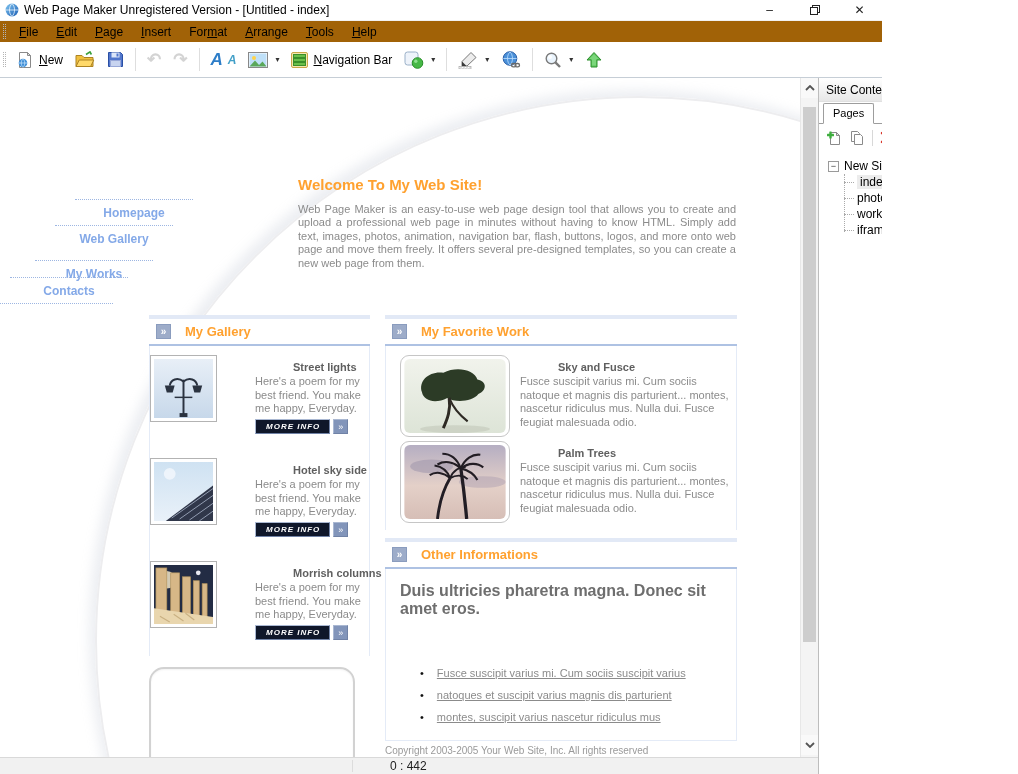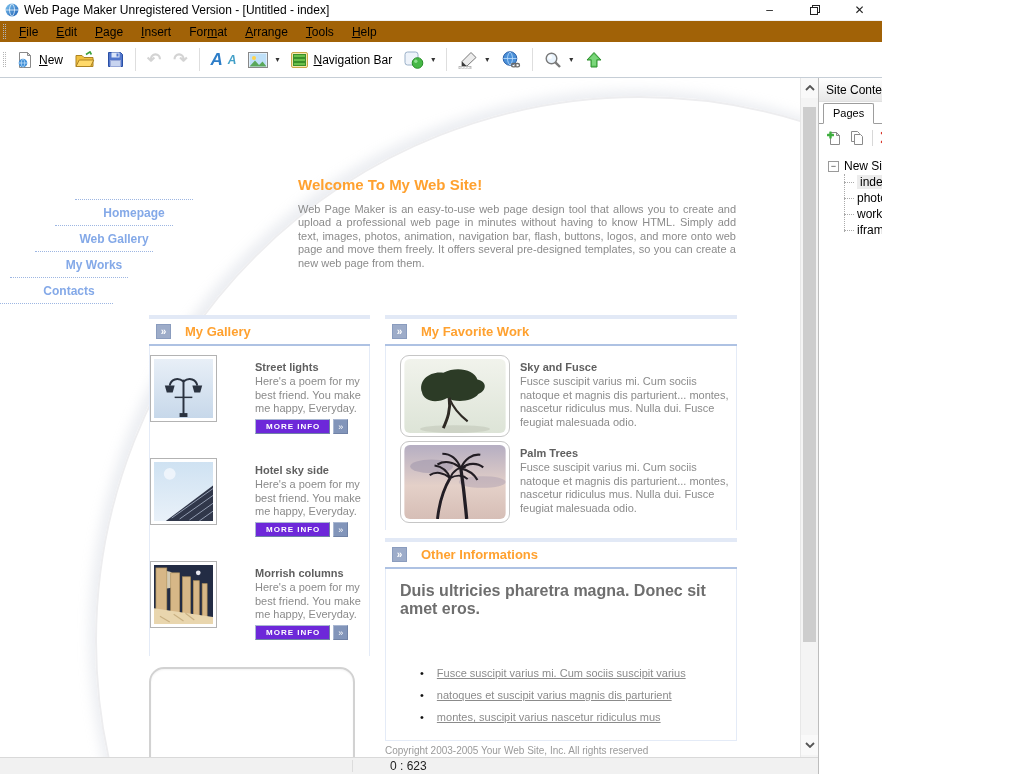--- a/index.html
+++ b/index.html
@@ -48,25 +48,25 @@
                 font-weight:bold; display:flex; align-items:center; justify-content:center; }
   .sec-title  { font-size:13px; font-weight:bold; color:#ffa12f; }
 
   .colbox { position:absolute; border-left:1px solid #e4ebf7; border-right:1px solid #e4ebf7; background:#fff; }
 
   .thumb { position:absolute; width:67px; height:67px; border:1px solid #b3b3b3; background:#fff; padding:3px; }
   .thumb svg { display:block; }
   .fav-thumb { position:absolute; width:110px; height:82px; border:1px solid #c6c6c6; border-radius:9px; background:#fff; padding:3px; }
   .fav-thumb .inner { width:102px; height:74px; border-radius:6px; overflow:hidden; }
 
-  .item-title { position:absolute; font-size:11px; font-weight:bold; color:#5f5f5f; }
+  .item-title { position:absolute; font-size:11px; font-weight:bold; color:#5f5f5f;margin-left:38px; }
   .item-desc  { position:absolute; font-size:11px; color:#8b8b8b; line-height:13.6px; }
   .more-btn { position:absolute; display:flex; align-items:stretch; cursor:pointer; }
-  .more-main { background:#6d28d9; border:1px solid #7082a6; border-top-color:#aab8d2; border-left-color:#aab8d2;
-               color:#fff; font-size:8px; font-weight:bold; letter-spacing:1px; padding:2px 9px 2px 10px; }
+  .more-main { background:#0f172a; border:1px solid #7082a6; border-top-color:#aab8d2; border-left-color:#aab8d2;
+               color:#fff; font-size:8px; font-weight:bold; letter-spacing:1px; padding:2px 9px 2px 10px;font-style:italic; }
   .more-arrow { background:#8295ba; border:1px solid #7082a6; border-top-color:#aab8d2; border-left-color:#aab8d2;
                 color:#fff; font-size:9px; width:15px; margin-left:3px; display:flex; align-items:center; justify-content:center; }
 
   .round-box { position:absolute; left:149px; top:589px; width:206px; height:170px; border:2px solid #d2d2d2;
                border-radius:15px; background:#fff; box-shadow:inset 0 1px 2px rgba(0,0,0,.05); }
 
   .other-headline { position:absolute; font-size:16px; font-weight:bold; color:#6e6e6e; }
   .link-row { position:absolute; font-size:11px; color:#333; display:flex; align-items:center; gap:13px; }
   .link-row a { color:#8b8b8b; text-decoration:underline; cursor:pointer; }
   .bullet { font-size:11px; color:#111; }
@@ -255,21 +255,21 @@
         <path d="M9 3.2L13.6 8H11v6.6H7V8H4.4z" fill="#8fe08f" opacity=".6"></path>
       </svg>
     </div>
   </div>
 
   <div class="canvas">
     <div class="swoosh"></div>
 
     <div class="nav-item" style="left:75px; top:121px;"><span>Homepage</span></div>
     <div class="nav-item" style="left:55px; top:147px;"><span>Web Gallery</span></div>
-    <div class="nav-item" style="left:35px; top:173px;"><span>My Works</span></div>
+    <div class="nav-item" style="left:35px; top:182px;"><span>My Works</span></div>
     <div class="nav-item" style="left:10px; top:199px;"><span>Contacts</span></div>
     <div class="nav-endline" style="left:0; top:225px;"></div>
 
     <div class="welcome-title">Welcome To My Web Site!</div>
     <div class="welcome-body">Web Page Maker is an easy-to-use web page design tool that allows you to create and upload a professional web page in minutes without having to know HTML. Simply add text, images, photos, animation, navigation bar, flash, buttons, logos, and more onto web page and move them freely. It offers several pre-designed templates, so you can create a new web page from them.</div>
 
     <div class="sec-header" style="left:149px; top:237px; width:221px;">
       <span class="sec-marker">»</span>
       <span class="sec-title">My Gallery</span>
     </div>
@@ -511,16 +511,16 @@
         <div class="tree-child">
             <span class="stub"></span>
             <span>iframe</span>
           </div>
       </div>
     </div>
   </div>
 
   <div class="statusbar">
     <div class="status-div"></div>
-    <div class="status-coords">0 : 623</div>
+    <div class="status-coords">0 : 442</div>
   </div>
 
 </div>
 
 </body></html>

